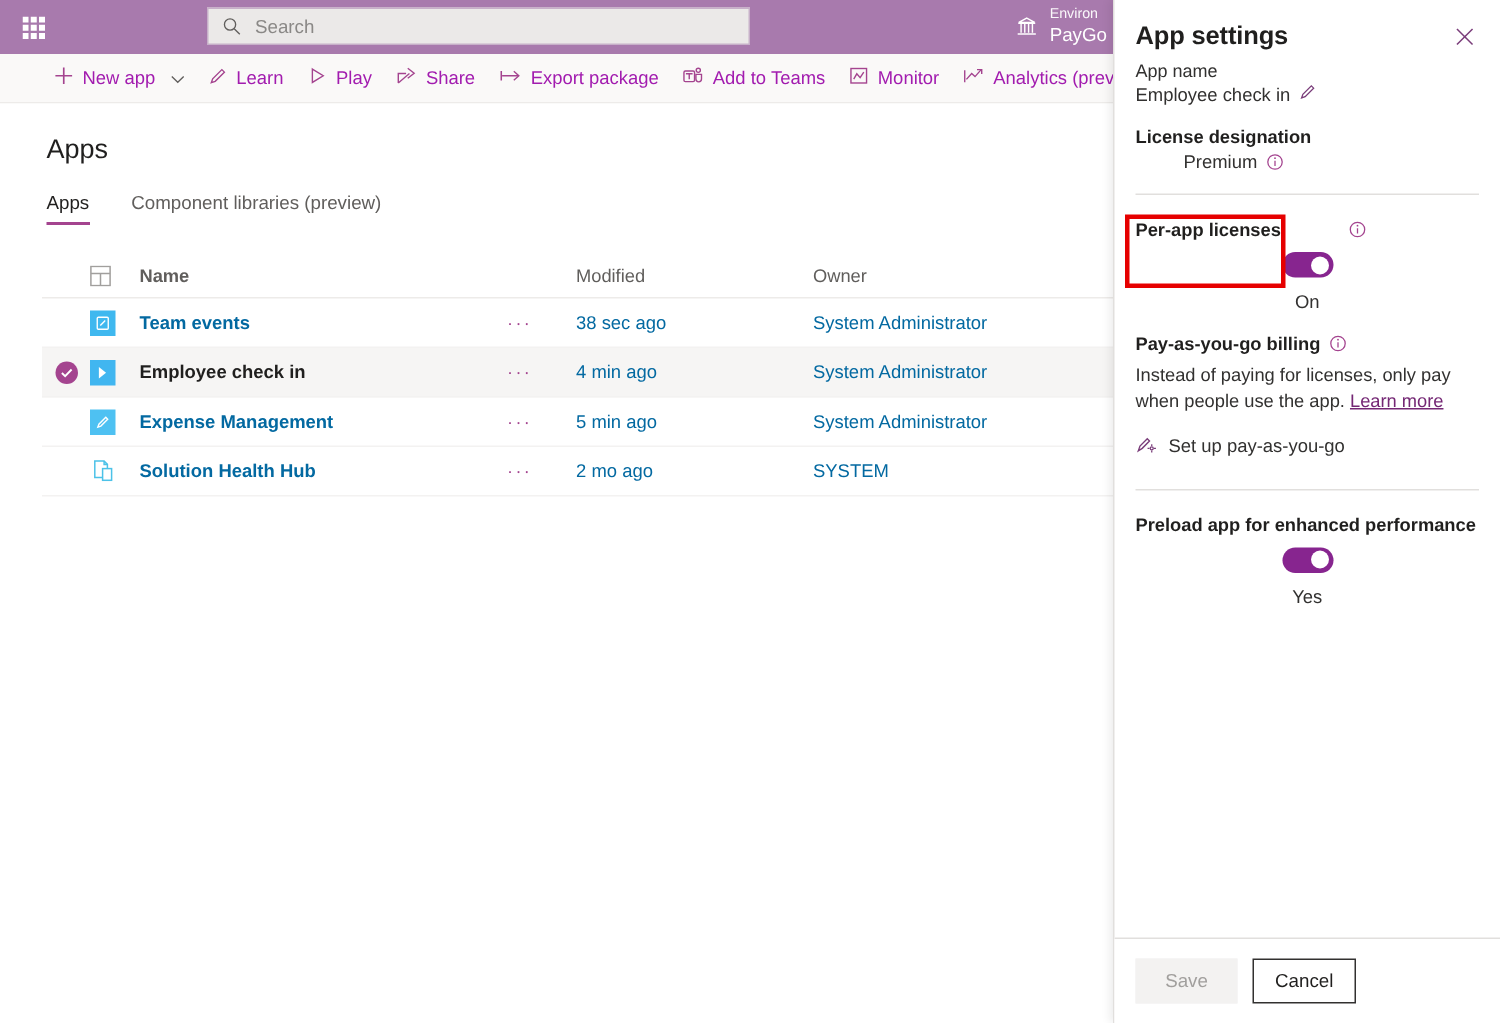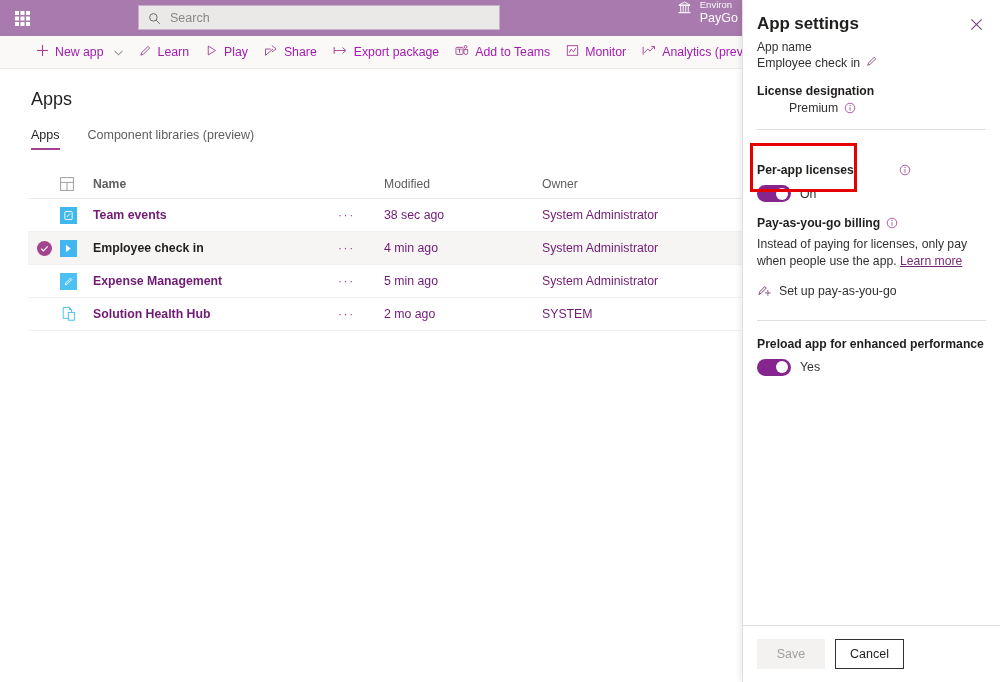--- a/index.html
+++ b/index.html
@@ -38,21 +38,21 @@
     padding-left: 9px;
     gap: 9px;
   }
   .searchbox .placeholder {
     color: #8a8886; font-size: 12.5px;
   }
   .search-ic { width: 13px; height: 13px; flex: 0 0 auto; }
   .env-block {
     position: absolute; right: 0; top: 0;
     height: 36px;
-    display: flex; 
+    display: flex; align-items: center;
     gap: 7px;
     padding-right: 4px;
   }
   .env-ic { width: 17px; height: 17px; flex: 0 0 auto; }
   .env-text { line-height: 1.15; color: #ffffff; }
   .env-text .lab { font-size: 9.5px; opacity: .95; display:block; }
   .env-text .val { font-size: 12.5px; display:block; }
 
   
   .cmdbar {
@@ -123,21 +123,21 @@
     cursor: default;
   }
   .row.selected { background: #f6f5f4; }
   .c-check { width: 32px; flex: 0 0 32px; display: flex; align-items: center; justify-content: center; }
   .c-icon  { width: 33px; flex: 0 0 33px; display: flex; align-items: center; }
   .c-name  { flex: 1 1 auto; min-width: 0; font-weight: bold; }
   .c-ell   { width: 46px; flex: 0 0 46px; color: #a4448f; letter-spacing: 1.6px; font-size: 12px; }
   .c-mod   { width: 158px; flex: 0 0 158px; }
   .c-own   { width: 200px; flex: 0 0 200px; }
   .row.selected .c-name { color: #201f1e; }
-  .row .c-name, .row .c-mod, .row .c-own { color: #701a75; }
+  .row .c-name, .row .c-mod, .row .c-own { color: #0369a1; }
   .grid-ic { width: 14px; height: 14px; }
   .sel-dot {
     width: 15px; height: 15px; border-radius: 50%;
     background: #a4448f;
     display: flex; align-items: center; justify-content: center;
   }
   .app-tile {
     width: 17px; height: 17px;
     display: flex; align-items: center; justify-content: center;
   }
@@ -171,21 +171,21 @@
     font-size: 12.3px; color: #323130;
     display: flex; align-items: center; gap: 6px;
     margin-top: 1px;
   }
   .sec-label { font-size: 12.2px; color: #201f1e; font-weight: 600; margin-top: 14px; display:flex; align-items:center; gap:6px; }
   .sec-sub { font-size: 12.3px; color: #323130; display: flex; align-items: center; gap: 6px; margin-top: 3px; margin-left: 32px; }
   .divider { height: 1px; background: #e1dfdd; margin: 14px 0 0 0; }
   .desc { font-size: 12.2px; color: #323130; line-height: 1.42; margin-top: 6px; }
   .lnk { color: #742774; text-decoration: underline; cursor: default; }
 
-  .toggle-row { display: flex; align-items: center; gap: 9px; margin-top: 8px; }
+  .toggle-row { display: flex; align-items: center; gap: 9px; margin-top: 8px; flex-direction: column; }
   .toggle {
     width: 34px; height: 17px; border-radius: 9px;
     background: #87258f;
     position: relative; cursor: default; flex: 0 0 auto;
   }
   .toggle .knob {
     position: absolute; top: 2.5px; right: 3px;
     width: 12px; height: 12px; border-radius: 50%;
     background: #ffffff;
   }
@@ -506,21 +506,21 @@
           <svg width="12" height="12" viewBox="0 0 14 14">
             <circle cx="7" cy="7" r="5.6" fill="none" stroke="#a4448f" stroke-width="1"></circle>
             <line x1="7" y1="6" x2="7" y2="10.2" stroke="#a4448f" stroke-width="1"></line>
             <circle cx="7" cy="4" r="0.7" fill="#a4448f"></circle>
           </svg>
         </span>
       </div>
 
       <div class="divider"></div>
 
-      <div class="sec-label" style="margin-top:33px;gap:45px;">
+      <div class="sec-label" style="margin-top:16px;gap:45px;">
         <span>Per-app licenses</span>
         <span class="info-ic">
           <svg width="12" height="12" viewBox="0 0 14 14">
             <circle cx="7" cy="7" r="5.6" fill="none" stroke="#a4448f" stroke-width="1"></circle>
             <line x1="7" y1="6" x2="7" y2="10.2" stroke="#a4448f" stroke-width="1"></line>
             <circle cx="7" cy="4" r="0.7" fill="#a4448f"></circle>
           </svg>
         </span>
       </div>
       <div class="toggle-row">

